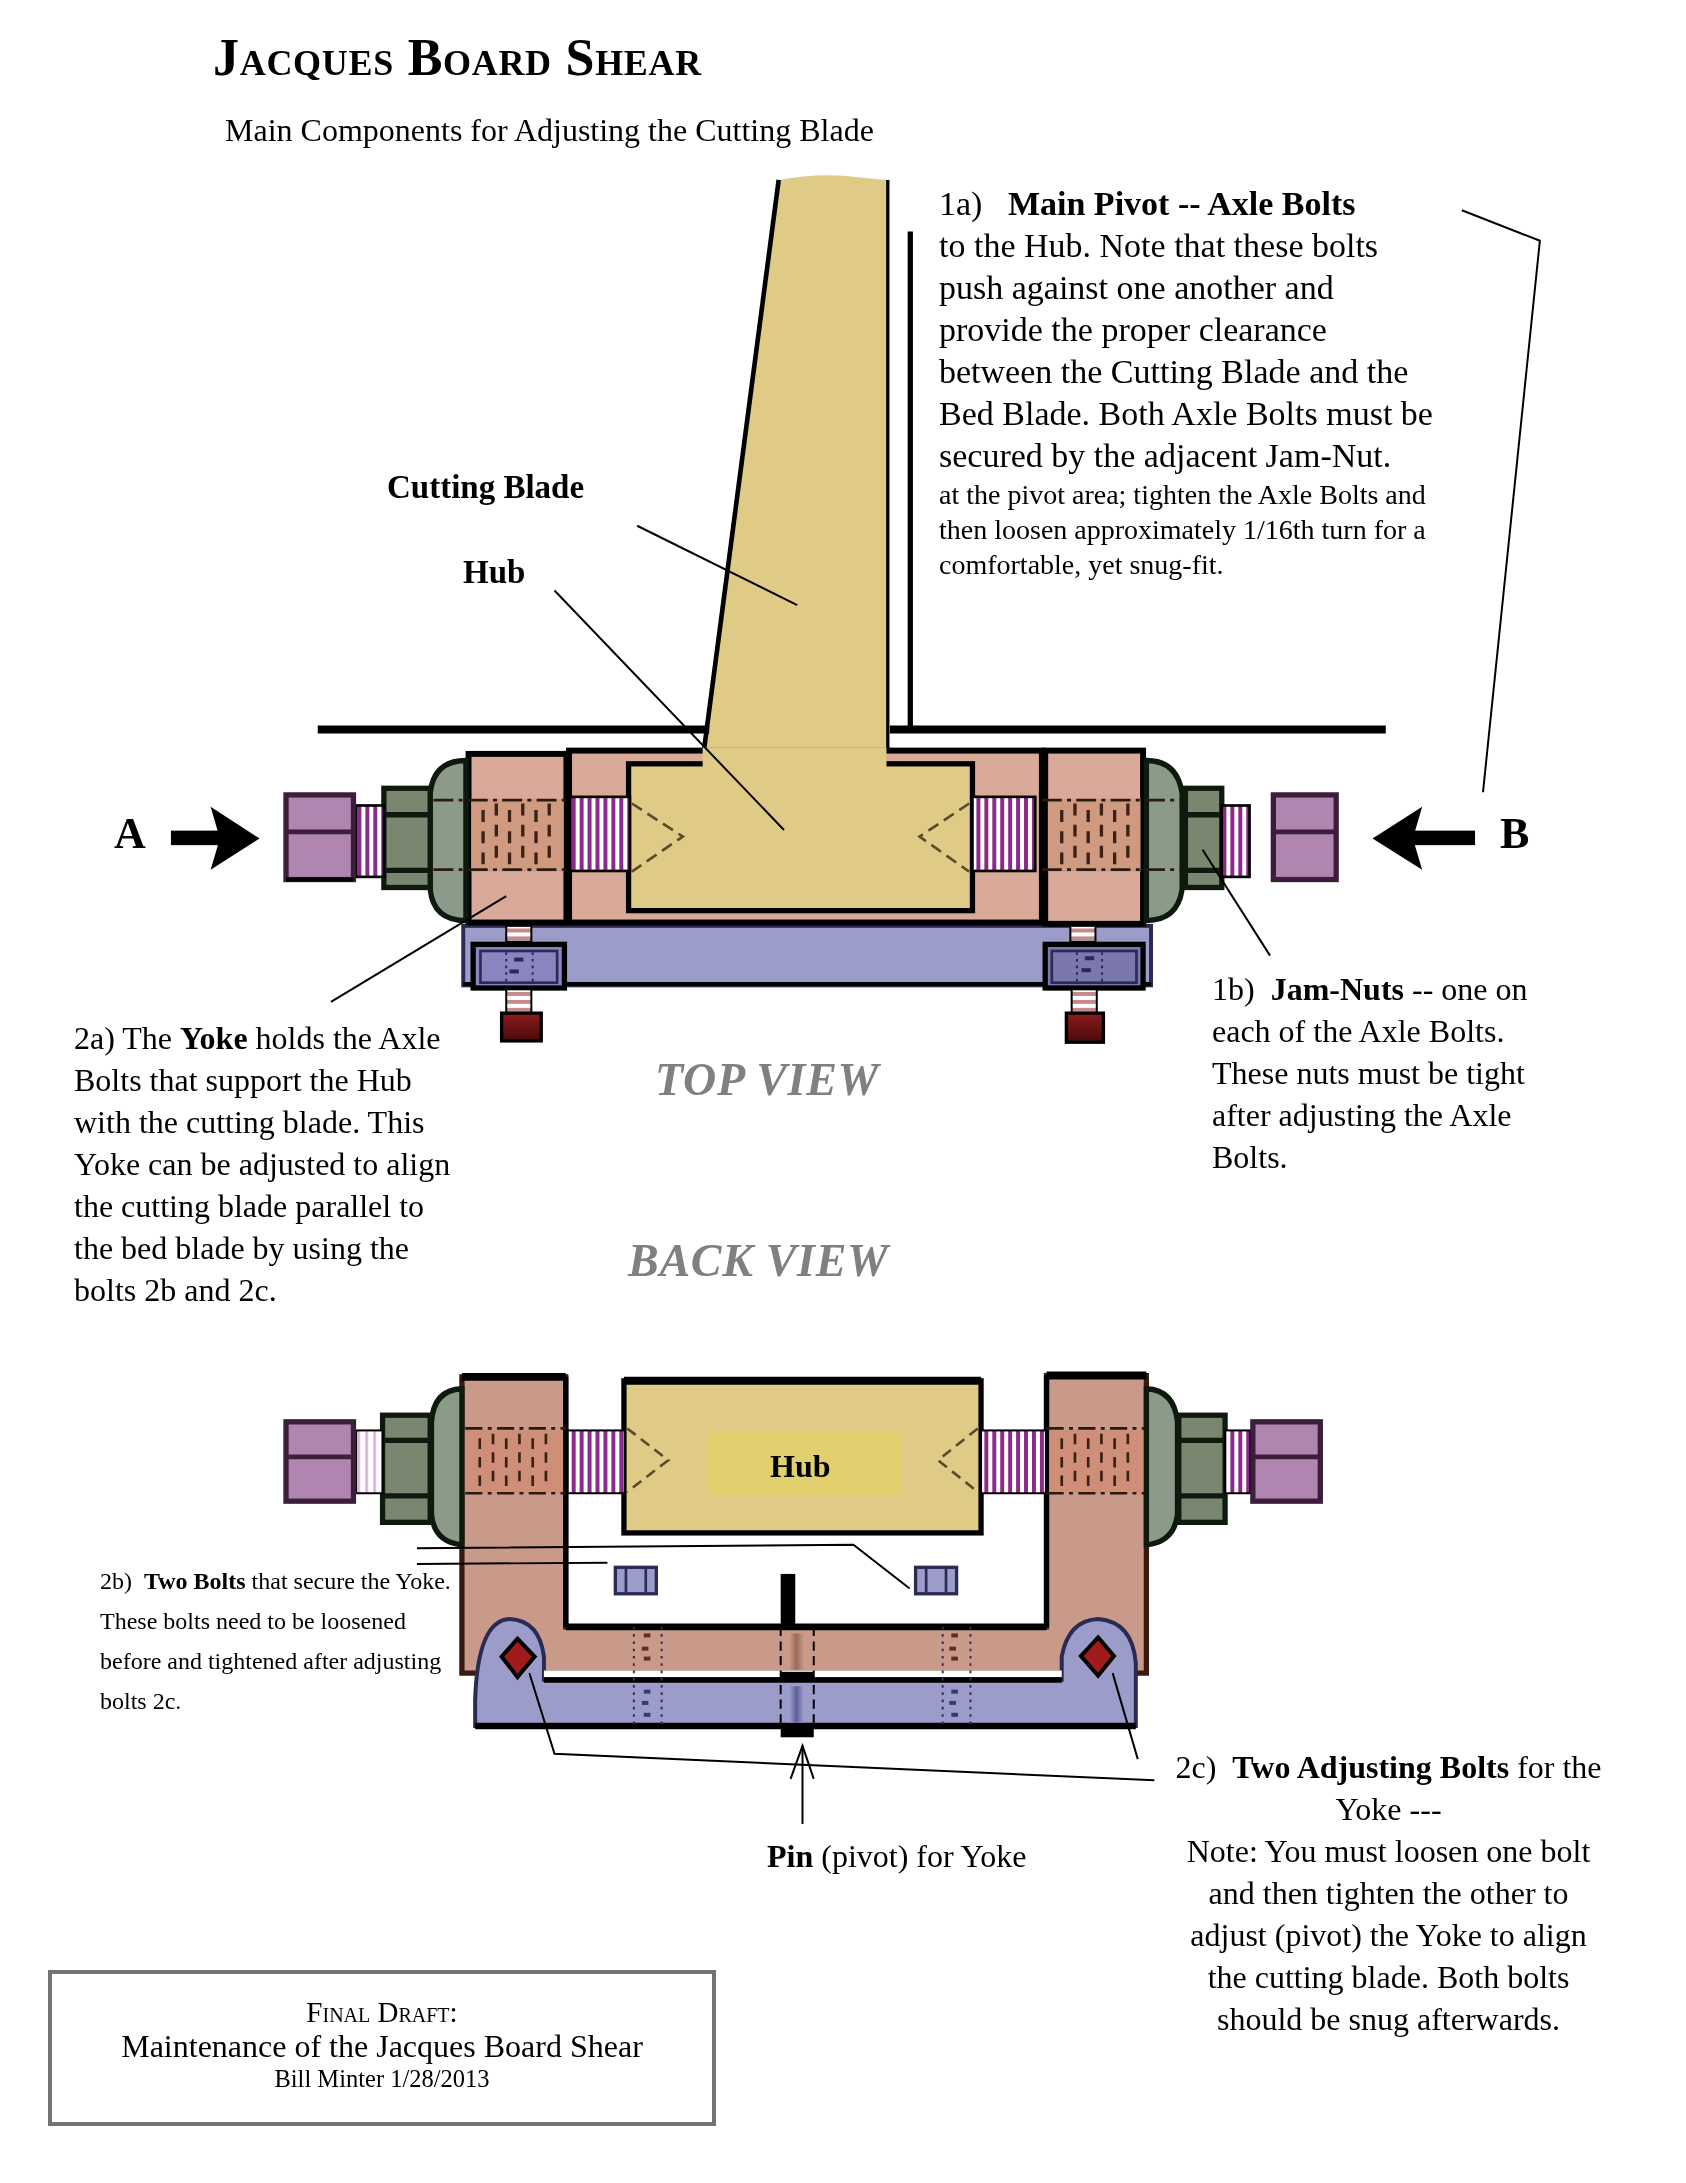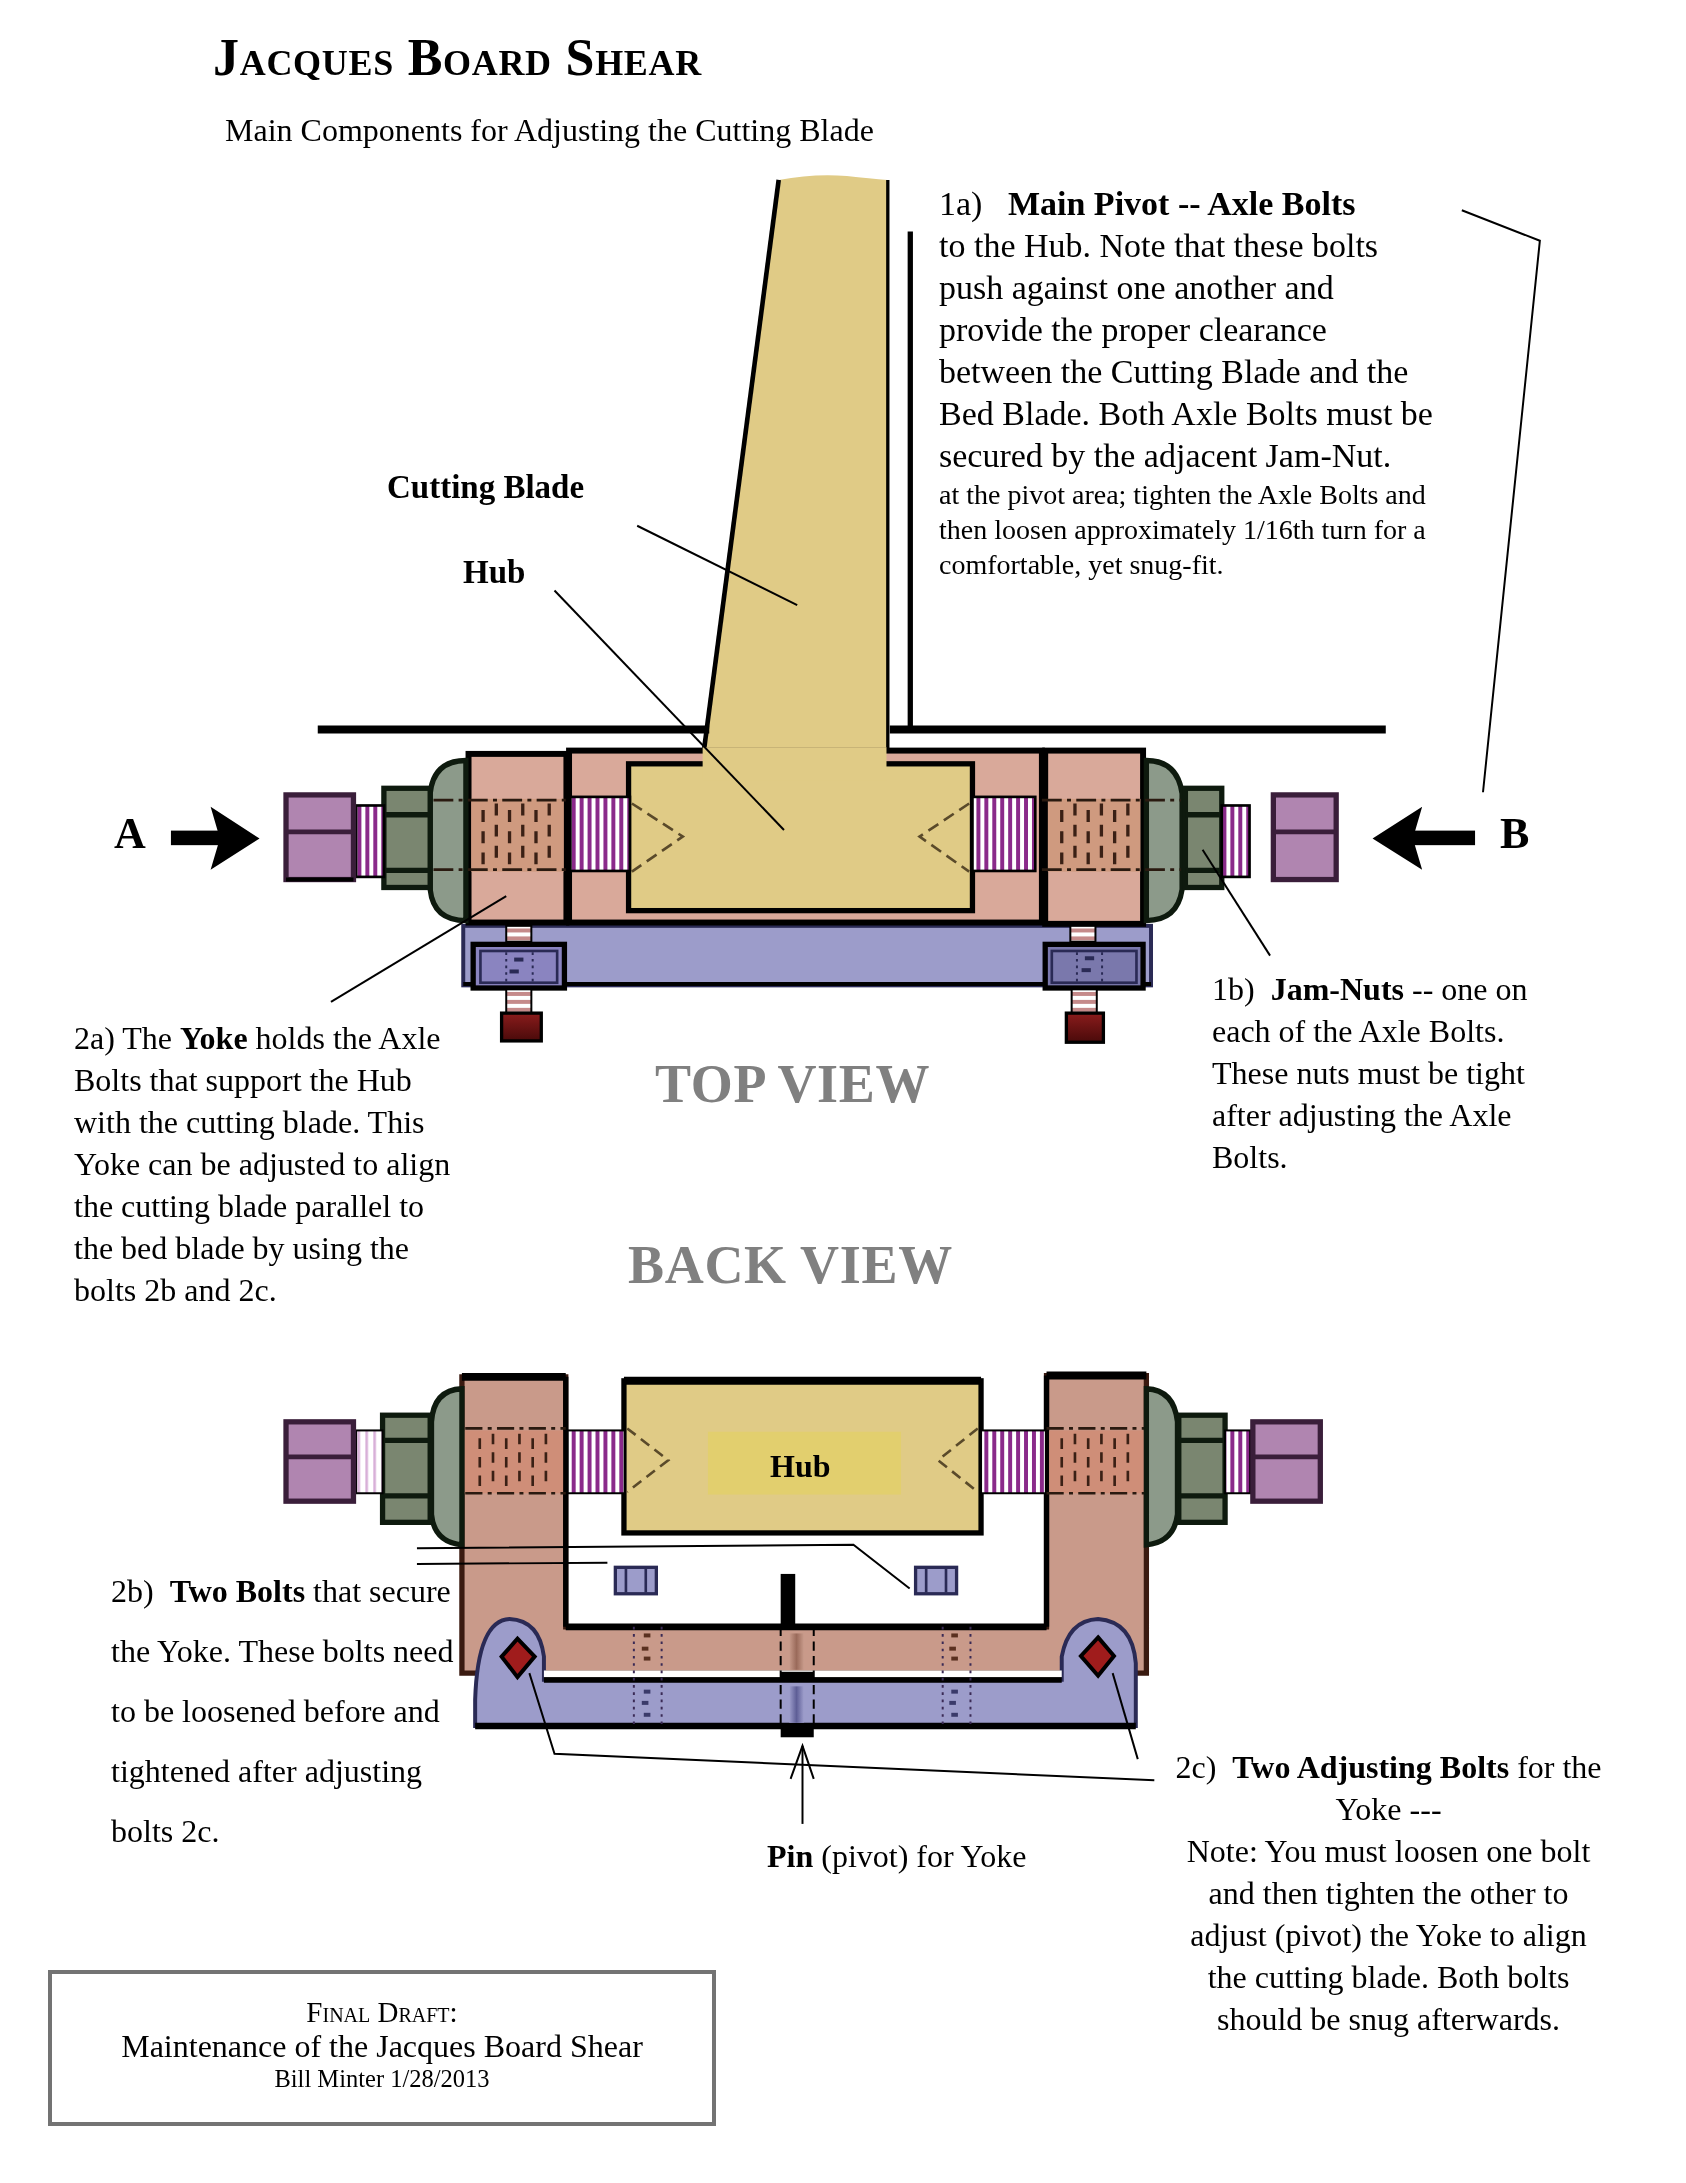--- a/index.html
+++ b/index.html
@@ -8,22 +8,22 @@
   .abs { position:absolute; }
   #diagram { position:absolute; left:0; top:0; width:1687px; height:2183px; }
   .title { left:213px; top:32px; font-size:52px; font-weight:bold; letter-spacing:0.7px; font-variant:small-caps; line-height:1; }
   .subtitle { left:225px; top:114px; font-size:32px; line-height:1; }
   .lbl-bold { font-weight:bold; font-size:33px; line-height:1; }
   .note1a { left:939px; top:183px; width:608px; text-align:left; font-size:34px; line-height:42px; }
   .note1a .small { font-size:28px; line-height:35px; display:block; }
   .note1a .big { display:block; }
   .note2a { left:74px; top:1017px; width:397px; font-size:32px; line-height:42px; }
   .note1b { left:1212px; top:968px; width:370px; font-size:32px; line-height:42px; }
-  .view-label { font-size:54px; font-weight:bold; color:#808080; line-height:1; letter-spacing:0.7px; }
-  .note2b { left:111px; top:1561px; width:357px; font-size:32px; line-height:60px; }
+  .view-label { font-size:46px; font-weight:bold; color:#808080; line-height:1; letter-spacing:0.7px;font-style:italic; }
+  .note2b { left:100px; top:1561px; width:357px; font-size:24px; line-height:40px; }
   .note2c { left:1144px; top:1746px; width:489px; text-align:center; font-size:32px; line-height:42px; }
   .pin-label { left:767px; top:1840px; font-size:32px; line-height:1; }
   .ab-label { font-size:44px; font-weight:bold; line-height:1; }
   .draft-box { left:48px; top:1970px; width:668px; height:156px; border:4px solid #737373; box-sizing:border-box; text-align:center; }
   .draft-box .d1 { font-size:29px; margin-top:22.5px; font-variant:small-caps; line-height:1.1; }
   .draft-box .d2 { font-size:32px; line-height:1.15; }
   .draft-box .d3 { font-size:24.5px; line-height:1.15; }
   b { font-weight:bold; }
 </style>
 </head>

